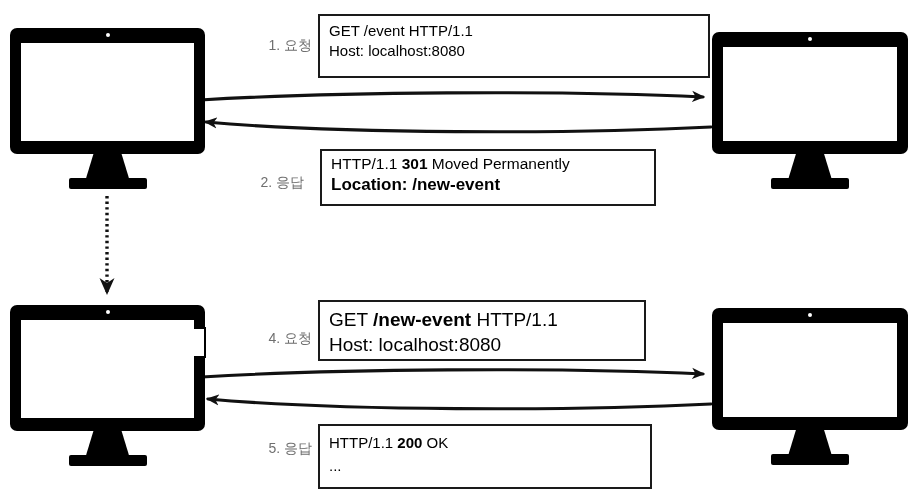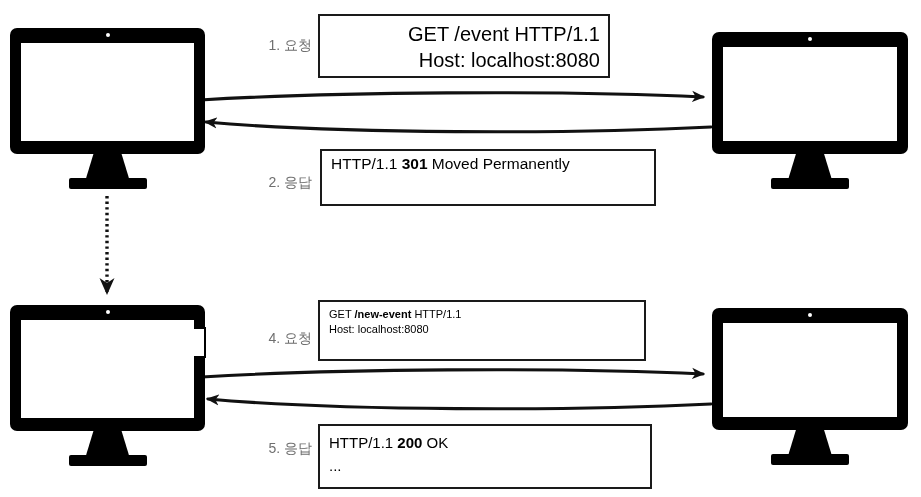--- a/index.html
+++ b/index.html
@@ -179,49 +179,52 @@
     <div class="screen" style="left:11px; top:15px; width:174px; height:94px;"></div>
     <div class="neck" style="top:122px; width:44px; height:26px; margin-left:-22px;
                 clip-path: polygon(18% 0, 82% 0, 100% 100%, 0 100%);"></div>
     <div class="foot" style="top:146px; width:78px; height:11px; margin-left:-39px;"></div>
   </div>
 
   <div class="steplabel" style="left:230px; top:37px; width:82px; font-size:14px;">
     <span>1. 요청</span>
   </div>
 
-  <div class="steplabel" style="left:230px; top:174px; width:82px; font-size:14px;">
+  <div class="steplabel" style="left:222px; top:174px; width:82px; font-size:14px;">
     <span>2. 응답</span>
   </div>
 
 
   <div class="steplabel" style="left:230px; top:330px; width:82px; font-size:14px;">
     <span>4. 요청</span>
   </div>
 
   <div class="steplabel" style="left:230px; top:440px; width:82px; font-size:14px;">
     <span>5. 응답</span>
   </div>
 
-  <div class="msgbox" style="left:318px; top:14px; width:292px; height:64px; font-size:20px;text-align:right;">
+  <div class="msgbox" style="left:318px; top:14px; width:392px; height:64px; font-size:15px;">
     <span class="line">
       <span>GET /event HTTP/1.1</span><b></b><span></span>
     </span>
     <span class="line">
       <span>Host: localhost:8080</span><b></b><span></span>
     </span>
   </div>
 
   <div class="msgbox" style="left:320px; top:149px; width:336px; height:57px; font-size:15.5px; padding-top:3px;">
     <span class="line">
       <span>HTTP/1.1 </span><b>301</b><span> Moved Permanently</span>
     </span>
-  </div>
-
-  <div class="msgbox" style="left:318px; top:300px; width:328px; height:61px; font-size:11px;">
+    <span class="line" style="font-size:17px;">
+      <span></span><b>Location: /new-event</b><span></span>
+    </span>
+  </div>
+
+  <div class="msgbox" style="left:318px; top:300px; width:328px; height:61px; font-size:19px;">
     <span class="line">
       <span>GET </span><b>/new-event</b><span> HTTP/1.1</span>
     </span>
     <span class="line">
       <span>Host: localhost:8080</span><b></b><span></span>
     </span>
   </div>
 
   <div class="msgbox" style="left:318px; top:424px; width:334px; height:65px; font-size:15px; line-height:1.55;">
     <span class="line">

